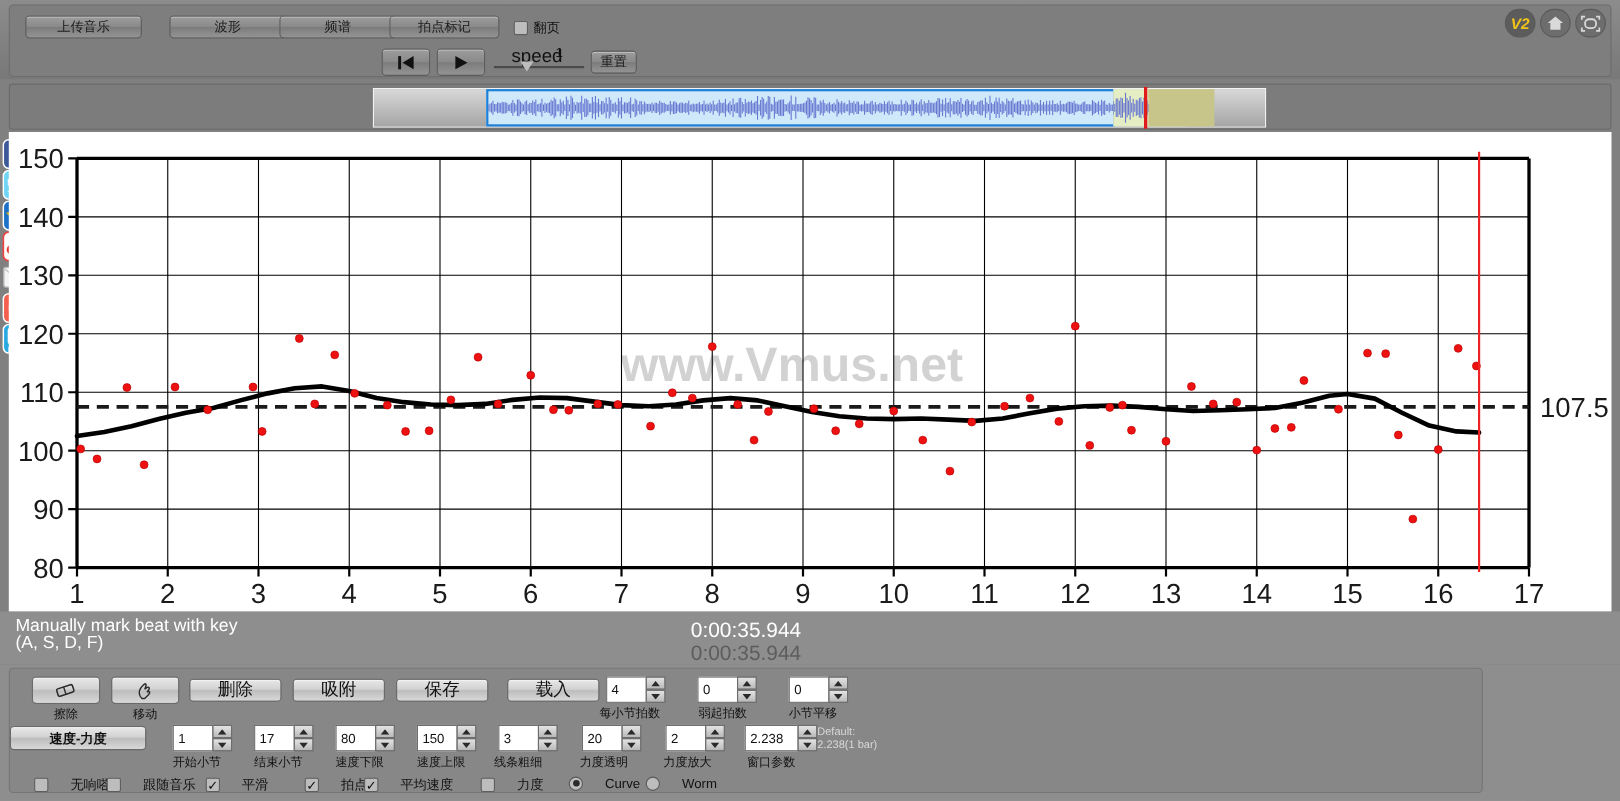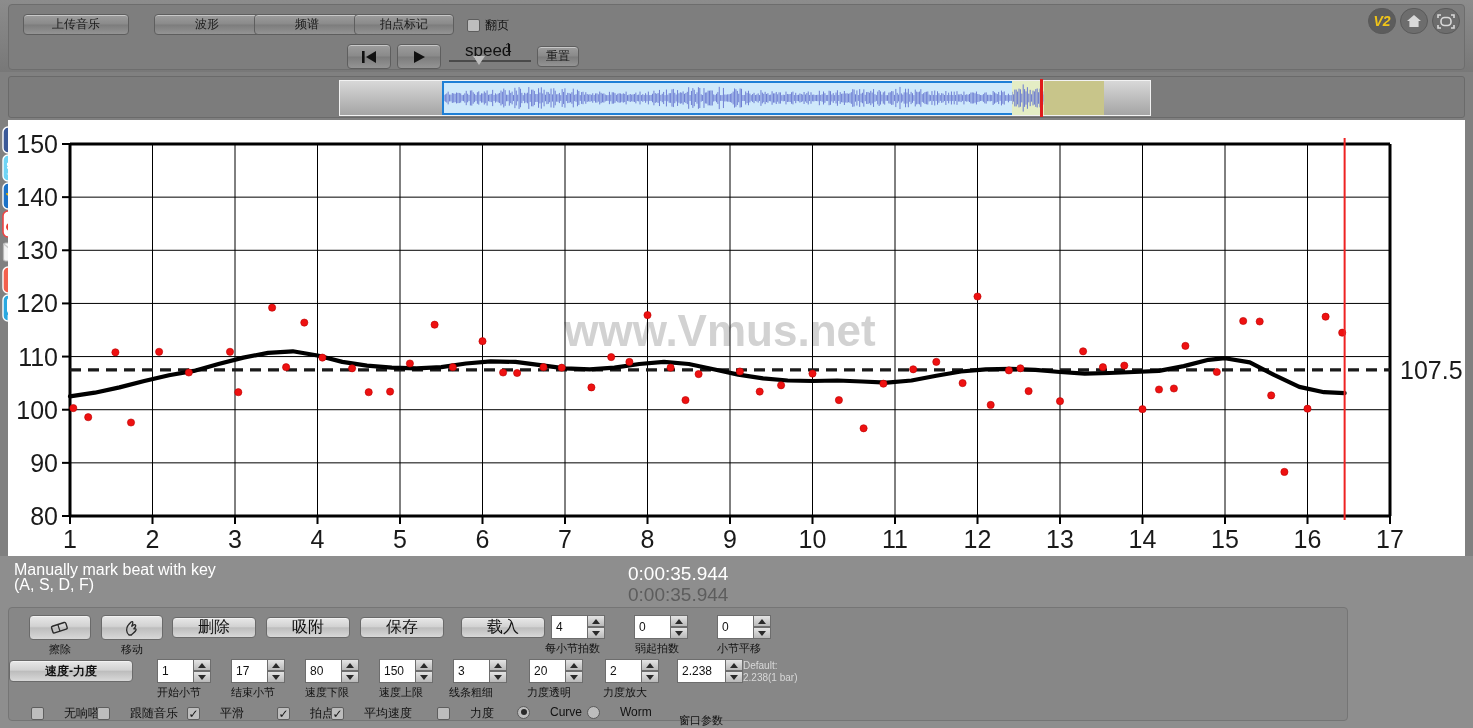--- a/index.html
+++ b/index.html
@@ -1087,21 +1087,21 @@
                 <polygon points="4,0 8,5 0,5" fill="#2a2a2a"></polygon>
               </svg>
             </div>
           <div class="sb">
               <svg width="8" height="5" viewBox="0 0 8 5">
                 <polygon points="0,0 8,0 4,5" fill="#2a2a2a"></polygon>
               </svg>
             </div>
         </div>
       </div>
-      <div class="spinlab" style="left:670px;top:77px;margin-top:28px;">窗口参数</div>
+      <div class="spinlab" style="left:670px;top:77px;">窗口参数</div>
 
       <div class="defnote" style="left:734px;top:52px;">Default:</div>
       <div class="defnote" style="left:734px;top:64px;">2.238(1 bar)</div>
 
       <div class="chkrow" style="left:22px;top:97px;">
         <span class="cbox"></span>
         <span class="chk-lab">无响嗒</span>
       </div>
       <div class="chkrow" style="left:88px;top:97px;">
         <span class="cbox"></span>

